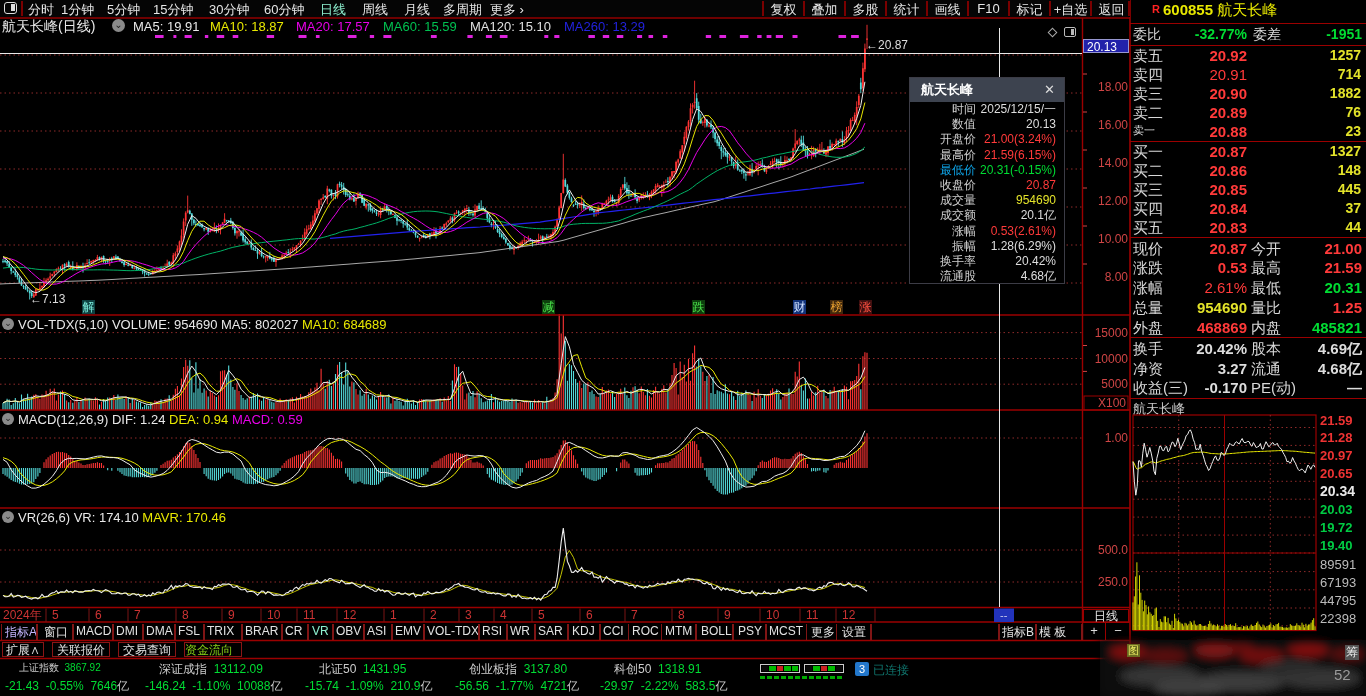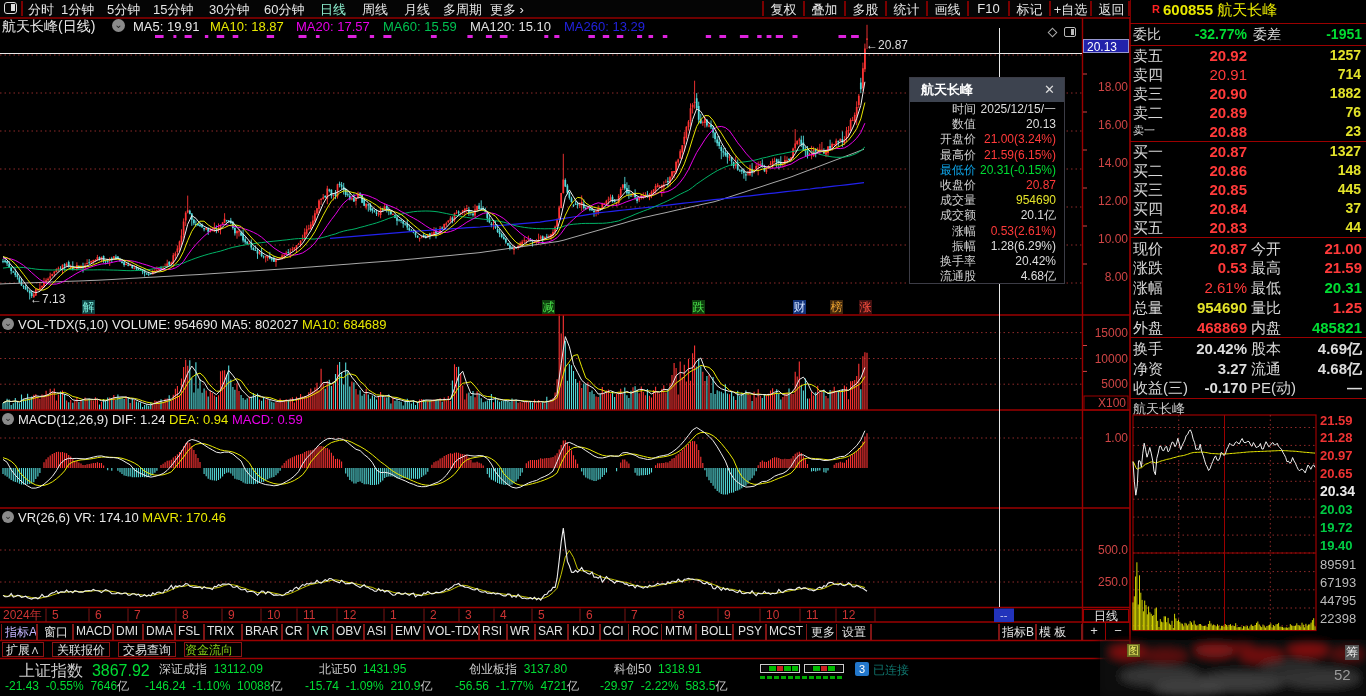--- a/index.html
+++ b/index.html
@@ -441,21 +441,21 @@
     <span style="position:absolute;left:1035px;top:0.5px;width:1.5px;height:16px;background:#801515"></span>
     <span style="position:absolute;left:1081px;top:0.5px;width:1.5px;height:16px;background:#801515"></span>
   </div>
 <div class="ab" style="left:2px;top:642px;width:42px;height:15px;border:1px solid #8a1515;color:#e2e2e2;font-size:12px;text-align:center;line-height:14px">扩展∧</div>
 <div class="ab" style="left:52px;top:642px;width:58px;height:15px;border:1px solid #8a1515;color:#e2e2e2;font-size:12px;text-align:center;line-height:14px">关联报价</div>
 <div class="ab" style="left:118px;top:642px;width:58px;height:15px;border:1px solid #8a1515;color:#e2e2e2;font-size:12px;text-align:center;line-height:14px">交易查询</div>
 <div class="ab" style="left:184px;top:642px;width:58px;height:15px;border:1px solid #8a1515;color:#84cc16;font-size:12px;text-align:left;line-height:14px">资金流向</div>
 <div class="ab" style="left:1127px;top:644px;width:13px;height:13px;background:#6a6a20;color:#e8e860;font-size:11px;text-align:center;line-height:13px;filter:blur(0.6px)">图</div>
 <div class="ab" style="left:1345px;top:645px;width:14px;height:15px;background:#555;color:#eee;font-size:12px;text-align:center;line-height:15px">筹</div>
 <div class="ab" style="left:1334px;top:666px;font-size:15px;color:#999;filter:blur(0.4px)">52</div>
-<div class="ab" style="left:19px;top:661px;font-size:16px"><span style="color:#cccccc">上证指数</span>&nbsp;&nbsp;<span class="g">3867.92</span></div>
+<div class="ab" style="left:19px;top:661px;font-size:10px"><span style="color:#cccccc">上证指数</span>&nbsp;&nbsp;<span class="g">3867.92</span></div>
 <div class="ab" style="left:5px;top:678px;font-size:12px"><span class="g">-21.43&nbsp;&nbsp;-0.55%&nbsp;&nbsp;7646</span><span style="color:#cccccc">亿</span></div>
 <div class="ab" style="left:159px;top:661px;font-size:12px"><span style="color:#cccccc">深证成指</span>&nbsp;&nbsp;<span class="g">13112.09</span></div>
 <div class="ab" style="left:145px;top:678px;font-size:12px"><span class="g">-146.24&nbsp;&nbsp;-1.10%&nbsp;&nbsp;10088</span><span style="color:#cccccc">亿</span></div>
 <div class="ab" style="left:319px;top:661px;font-size:12px"><span style="color:#cccccc">北证50</span>&nbsp;&nbsp;<span class="g">1431.95</span></div>
 <div class="ab" style="left:305px;top:678px;font-size:12px"><span class="g">-15.74&nbsp;&nbsp;-1.09%&nbsp;&nbsp;210.9</span><span style="color:#cccccc">亿</span></div>
 <div class="ab" style="left:469px;top:661px;font-size:12px"><span style="color:#cccccc">创业板指</span>&nbsp;&nbsp;<span class="g">3137.80</span></div>
 <div class="ab" style="left:455px;top:678px;font-size:12px"><span class="g">-56.56&nbsp;&nbsp;-1.77%&nbsp;&nbsp;4721</span><span style="color:#cccccc">亿</span></div>
 <div class="ab" style="left:614px;top:661px;font-size:12px"><span style="color:#cccccc">科创50</span>&nbsp;&nbsp;<span class="g">1318.91</span></div>
 <div class="ab" style="left:600px;top:678px;font-size:12px"><span class="g">-29.97&nbsp;&nbsp;-2.22%&nbsp;&nbsp;583.5</span><span style="color:#cccccc">亿</span></div>
 <div class="ab" style="left:760px;top:664px;width:88px;height:18px">

